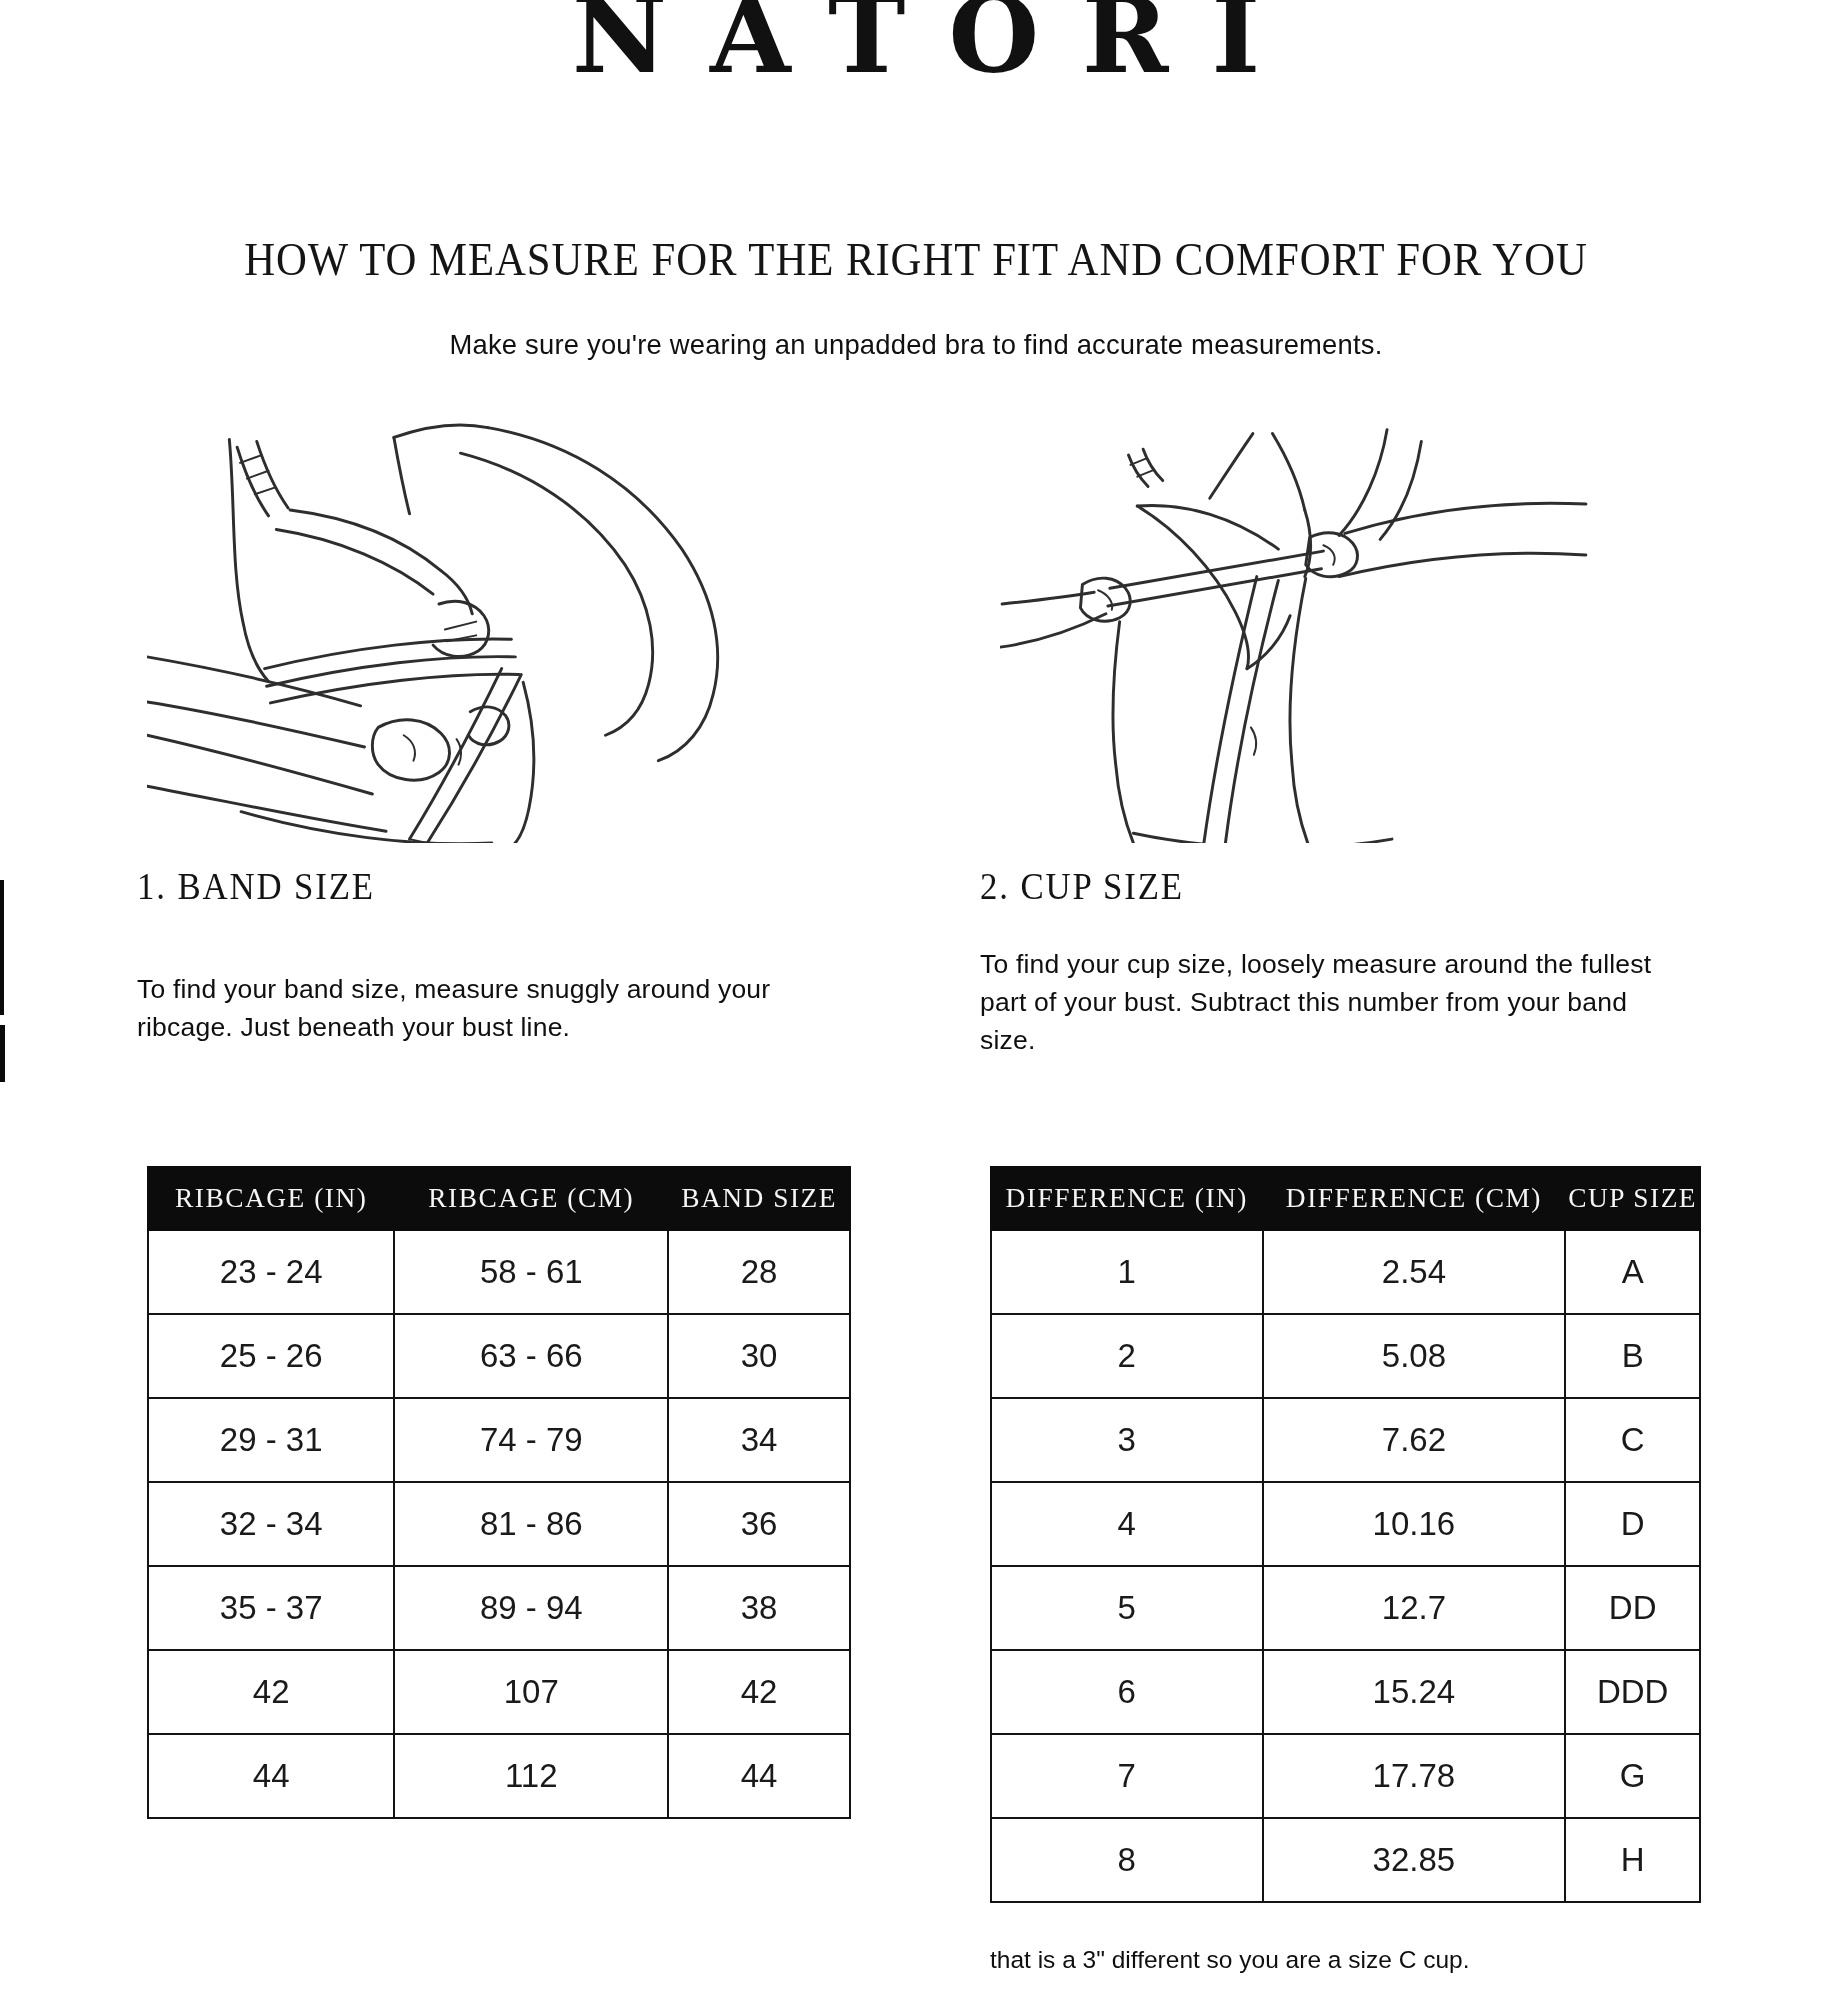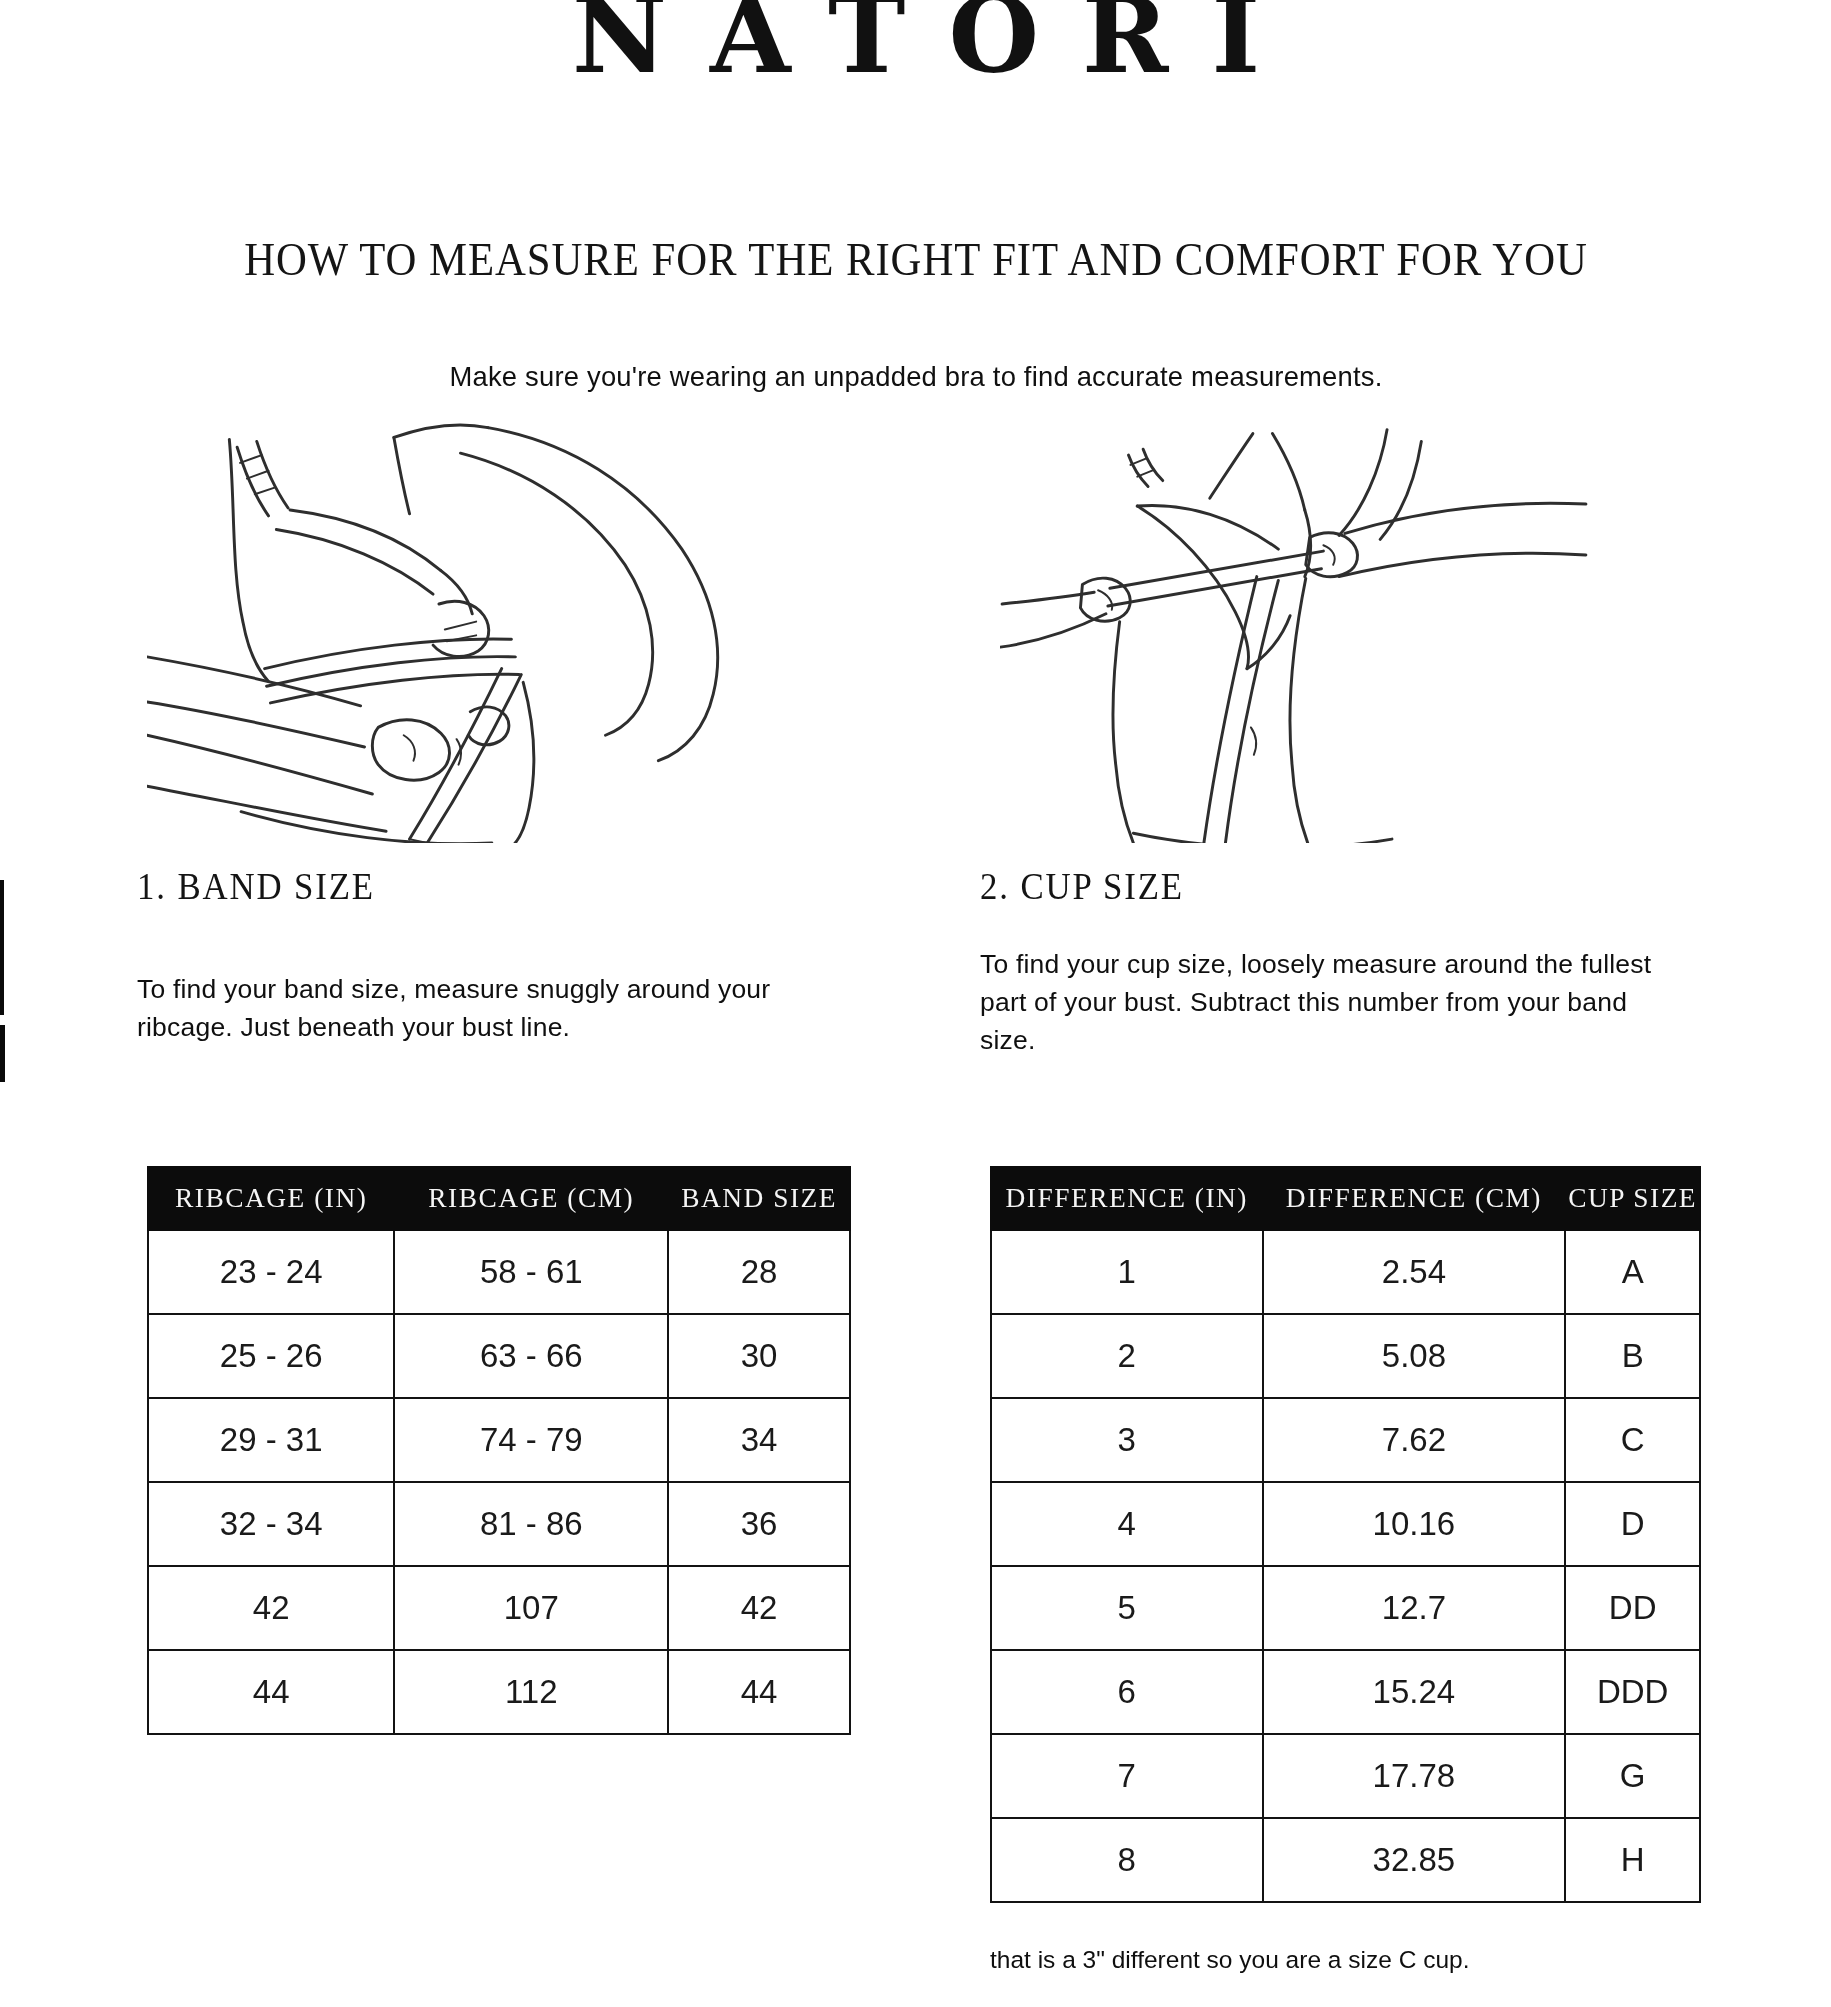--- a/index.html
+++ b/index.html
@@ -19,21 +19,21 @@
   
   .main-title {
     position:absolute; top:233px; left:0; right:0; text-align:center;
     font-family:"Liberation Serif", serif; font-size:46px; font-weight:400;
     color:#151515; letter-spacing:1px; white-space:nowrap;
     transform:scaleX(0.93); transform-origin:center;
   }
 
   .subtitle {
     position:absolute; top:329px; left:0; right:0; text-align:center;
-    font-size:27.4px; color:#101010; letter-spacing:0.2px;margin-top:32px;
+    font-size:27.4px; color:#101010; letter-spacing:0.2px;
   }
 
   
   .illus { position:absolute; }
   .illus svg { display:block; }
   .illus path { fill:none; stroke:#2e2e2e; stroke-width:3; stroke-linecap:round; stroke-linejoin:round; }
   .illus path.thin { stroke-width:2; }
 
   
   .section-heading {
@@ -216,20 +216,25 @@
           <td>29 - 31</td>
           <td>74 - 79</td>
           <td>34</td>
         </tr>
         <tr>
           <td>32 - 34</td>
           <td>81 - 86</td>
           <td>36</td>
         </tr>
         <tr>
+          <td>35 - 37</td>
+          <td>89 - 94</td>
+          <td>38</td>
+        </tr>
+        <tr>
           <td>42</td>
           <td>107</td>
           <td>42</td>
         </tr>
         <tr>
           <td>44</td>
           <td>112</td>
           <td>44</td>
         </tr>
       </tbody>

